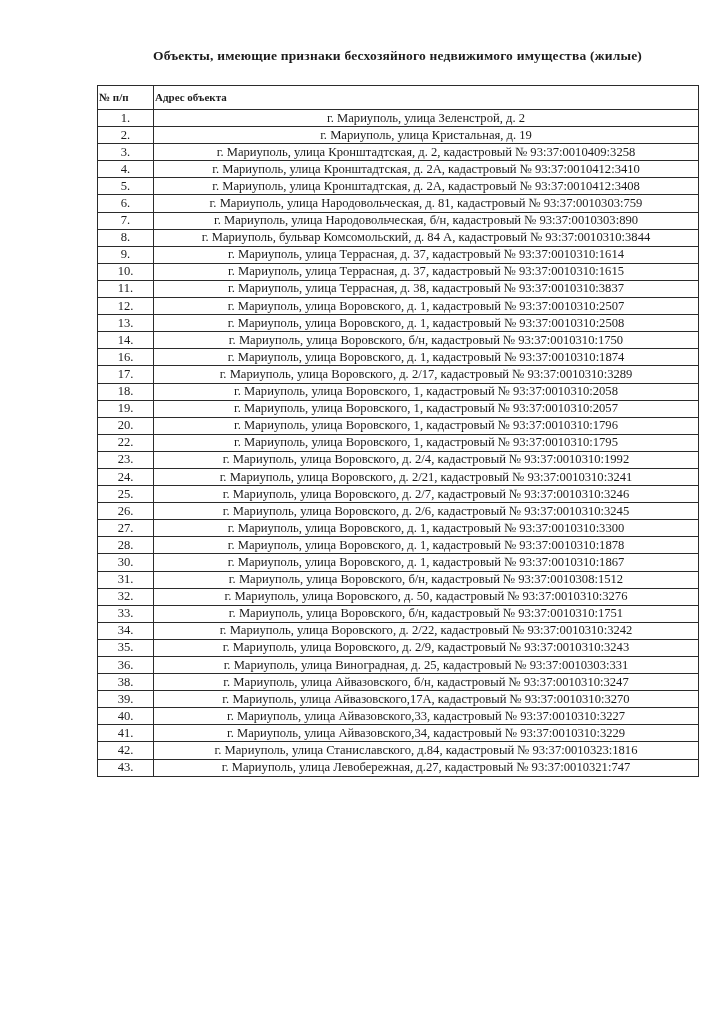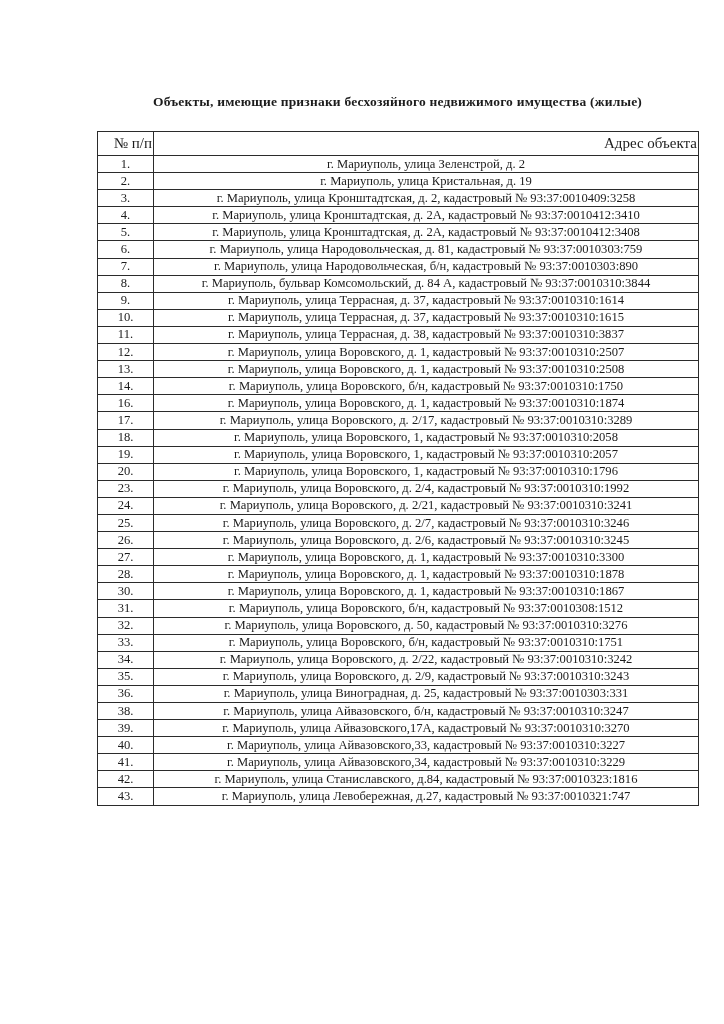--- a/index.html
+++ b/index.html
@@ -10,21 +10,21 @@
   body {
     width: 724px;
     height: 1024px;
     font-family: "Liberation Serif", serif;
     color: #1c1c1c;
     position: relative;
     overflow: hidden;
   }
   .doc-title {
     margin: 0;
-    padding-top: 94px;
+    padding-top: 48px;
     margin-left: 97px;
     width: 601px;
     text-align: center;
     font-size: 13.5px;
     font-weight: bold;
     letter-spacing: 0.2px;
   }
   table.objects {
     border-collapse: collapse;
     margin-left: 97px;
@@ -36,23 +36,23 @@
   table.objects td {
     border: 1px solid #2b2b2b;
     font-size: 12.6px;
     line-height: 15px;
     vertical-align: middle;
     overflow: hidden;
     white-space: nowrap;
   }
   table.objects th {
     height: 21px;
-    font-weight: normal;
-    text-align: right;
-    font-size: 15px;
+    font-weight: bold;
+    text-align: left;
+    font-size: 11px;
   }
   table.objects td {
     height: 16.1px;
     padding: 0;
   }
   col.c-num { width: 56px; }
   col.c-addr { width: 545px; }
   td.cell-num {
     text-align: center;
   }
@@ -149,20 +149,24 @@
         </tr>
         <tr>
           <td class="cell-num">19.</td>
           <td class="cell-addr">г. Мариуполь, улица Воровского, 1, кадастровый № 93:37:0010310:2057</td>
         </tr>
         <tr>
           <td class="cell-num">20.</td>
           <td class="cell-addr">г. Мариуполь, улица Воровского, 1, кадастровый № 93:37:0010310:1796</td>
         </tr>
         <tr>
+          <td class="cell-num">22.</td>
+          <td class="cell-addr">г. Мариуполь, улица Воровского, 1, кадастровый № 93:37:0010310:1795</td>
+        </tr>
+        <tr>
           <td class="cell-num">23.</td>
           <td class="cell-addr">г. Мариуполь, улица Воровского, д. 2/4, кадастровый № 93:37:0010310:1992</td>
         </tr>
         <tr>
           <td class="cell-num">24.</td>
           <td class="cell-addr">г. Мариуполь, улица Воровского, д. 2/21, кадастровый № 93:37:0010310:3241</td>
         </tr>
         <tr>
           <td class="cell-num">25.</td>
           <td class="cell-addr">г. Мариуполь, улица Воровского, д. 2/7, кадастровый № 93:37:0010310:3246</td>

